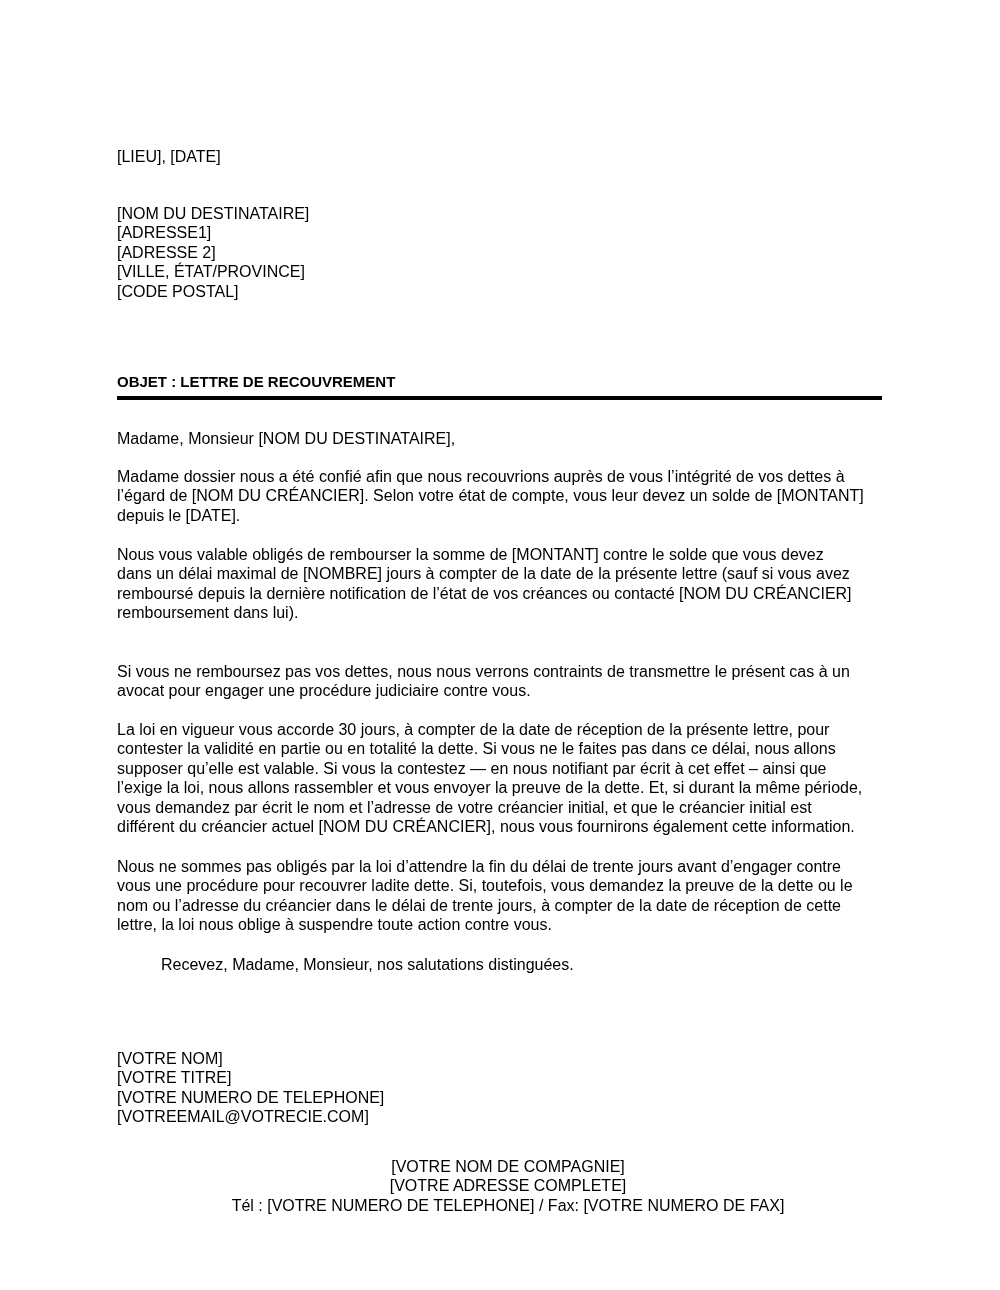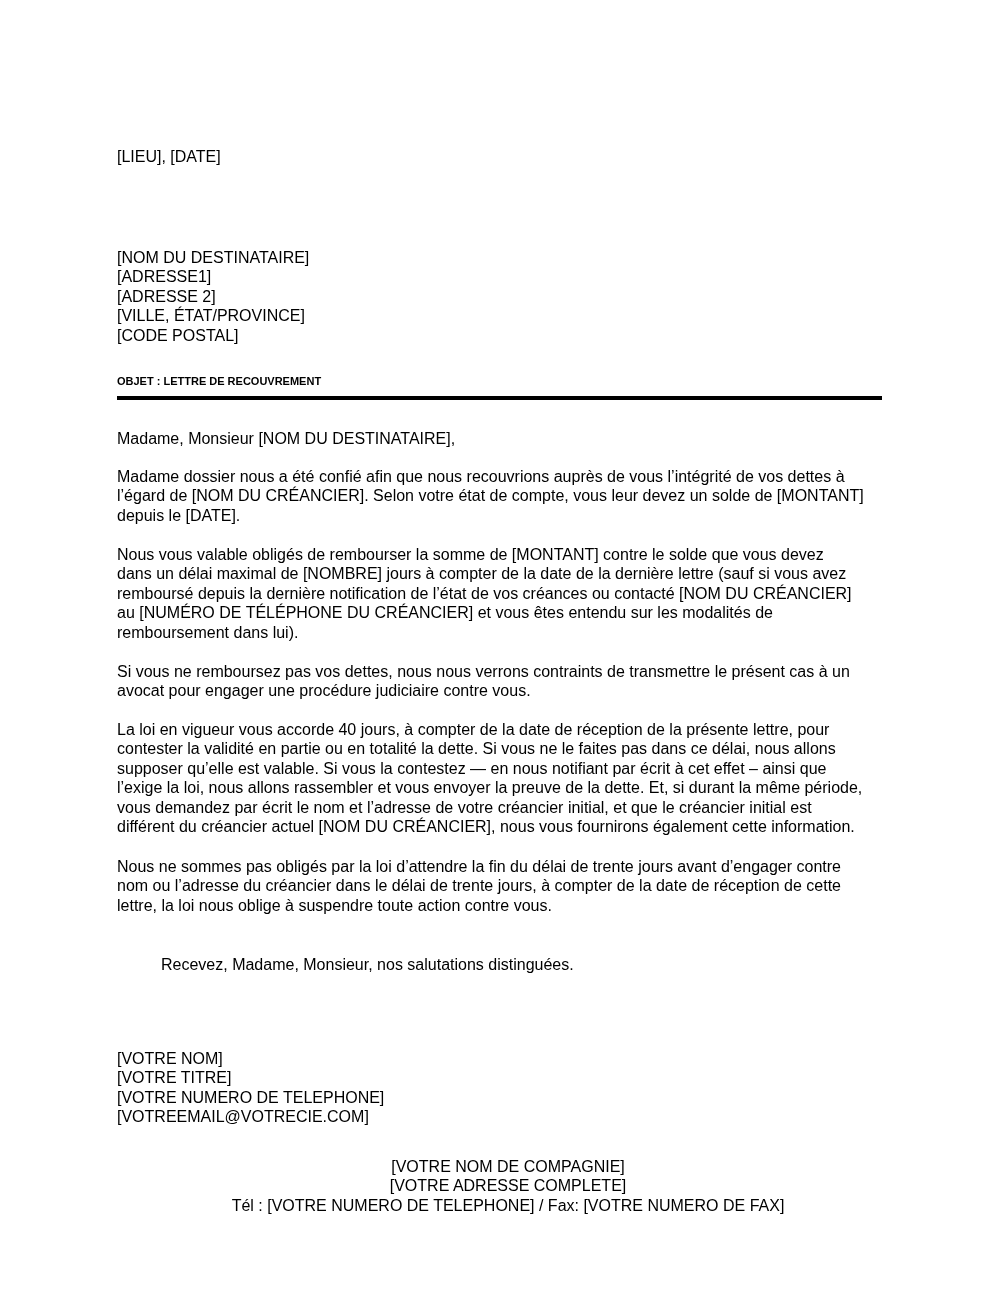--- a/index.html
+++ b/index.html
@@ -27,21 +27,21 @@
       position: absolute;
       left: 0;
       width: 766px;
     }
     .line {
       display: block;
       white-space: nowrap;
     }
     .subject {
       font-weight: bold;
-      font-size: 11px;
+      font-size: 15px;
     }
     .rule {
       position: absolute;
       left: 0;
       width: 765px;
       height: 4px;
       background: #000000;
     }
     .footer {
       position: absolute;
@@ -60,21 +60,21 @@
   </style>
 </head>
 <body>
 
 <div class="page">
 
   <div class="block" style="top:147px;">
     <span class="line">[LIEU], [DATE]</span>
   </div>
 
-  <div class="block" style="top:204px;margin-top:44px;">
+  <div class="block" style="top:204px;">
     <span class="line">[NOM DU DESTINATAIRE]</span>
     <span class="line">[ADRESSE1]</span>
     <span class="line">[ADRESSE 2]</span>
     <span class="line">[VILLE, ÉTAT/PROVINCE]</span>
     <span class="line">[CODE POSTAL]</span>
   </div>
 
   <div class="block subject" style="top:372px;">
     <span class="line">OBJET : LETTRE DE RECOUVREMENT</span>
   </div>
@@ -85,42 +85,42 @@
   </div>
 
   <div class="block" style="top:467px;">
     <span class="line">Madame dossier nous a été confié afin que nous recouvrions auprès de vous l’intégrité de vos dettes à</span>
     <span class="line">l’égard de [NOM DU CRÉANCIER]. Selon votre état de compte, vous leur devez un solde de [MONTANT]</span>
     <span class="line">depuis le [DATE].</span>
   </div>
 
   <div class="block" style="top:545px;">
     <span class="line">Nous vous valable obligés de rembourser la somme de [MONTANT]  contre le solde que vous devez</span>
-    <span class="line">dans un délai maximal de [NOMBRE] jours à compter de la date de la dernière lettre (sauf si vous avez</span>
+    <span class="line">dans un délai maximal de [NOMBRE] jours à compter de la date de la présente lettre (sauf si vous avez</span>
     <span class="line">remboursé depuis la dernière notification de l’état de vos créances ou contacté [NOM DU CRÉANCIER]</span>
-    <span class="line">au [NUMÉRO DE TÉLÉPHONE DU CRÉANCIER] et vous êtes entendu sur les modalités de</span>
     <span class="line">remboursement dans lui).</span>
   </div>
 
   <div class="block" style="top:662px;">
     <span class="line">Si vous ne remboursez pas vos dettes, nous nous verrons contraints de transmettre le présent cas à un</span>
     <span class="line">avocat pour engager une procédure judiciaire contre vous.</span>
   </div>
 
   <div class="block" style="top:720px;">
-    <span class="line">La loi en vigueur vous accorde 40 jours, à compter de la date de réception de la présente lettre, pour</span>
+    <span class="line">La loi en vigueur vous accorde 30 jours, à compter de la date de réception de la présente lettre, pour</span>
     <span class="line">contester la validité en partie ou en totalité la dette. Si vous ne le faites pas dans ce délai, nous allons</span>
     <span class="line">supposer qu’elle est valable. Si vous la contestez — en nous notifiant par écrit à cet effet – ainsi que</span>
     <span class="line">l’exige la loi, nous allons rassembler et vous envoyer la preuve de la dette. Et, si durant la même période,</span>
     <span class="line">vous demandez par écrit le nom et l’adresse de votre créancier initial, et que le créancier initial est</span>
     <span class="line">différent du créancier actuel [NOM DU CRÉANCIER], nous vous fournirons également cette information.</span>
   </div>
 
   <div class="block" style="top:857px;">
     <span class="line">Nous ne sommes pas obligés par la loi d’attendre la fin du délai de trente jours avant d’engager contre</span>
+    <span class="line">vous une procédure pour recouvrer ladite dette. Si, toutefois, vous demandez la preuve de la dette ou le</span>
     <span class="line">nom ou l’adresse du créancier dans le délai de trente jours, à compter de la date de réception de cette</span>
     <span class="line">lettre, la loi nous oblige à suspendre toute action contre vous.</span>
   </div>
 
   <div class="block" style="top:955px;margin-left:44px;">
     <span class="line">Recevez, Madame, Monsieur, nos salutations distinguées.</span>
   </div>
 
   <div class="block" style="top:1049px;">
     <span class="line">[VOTRE NOM]</span>

